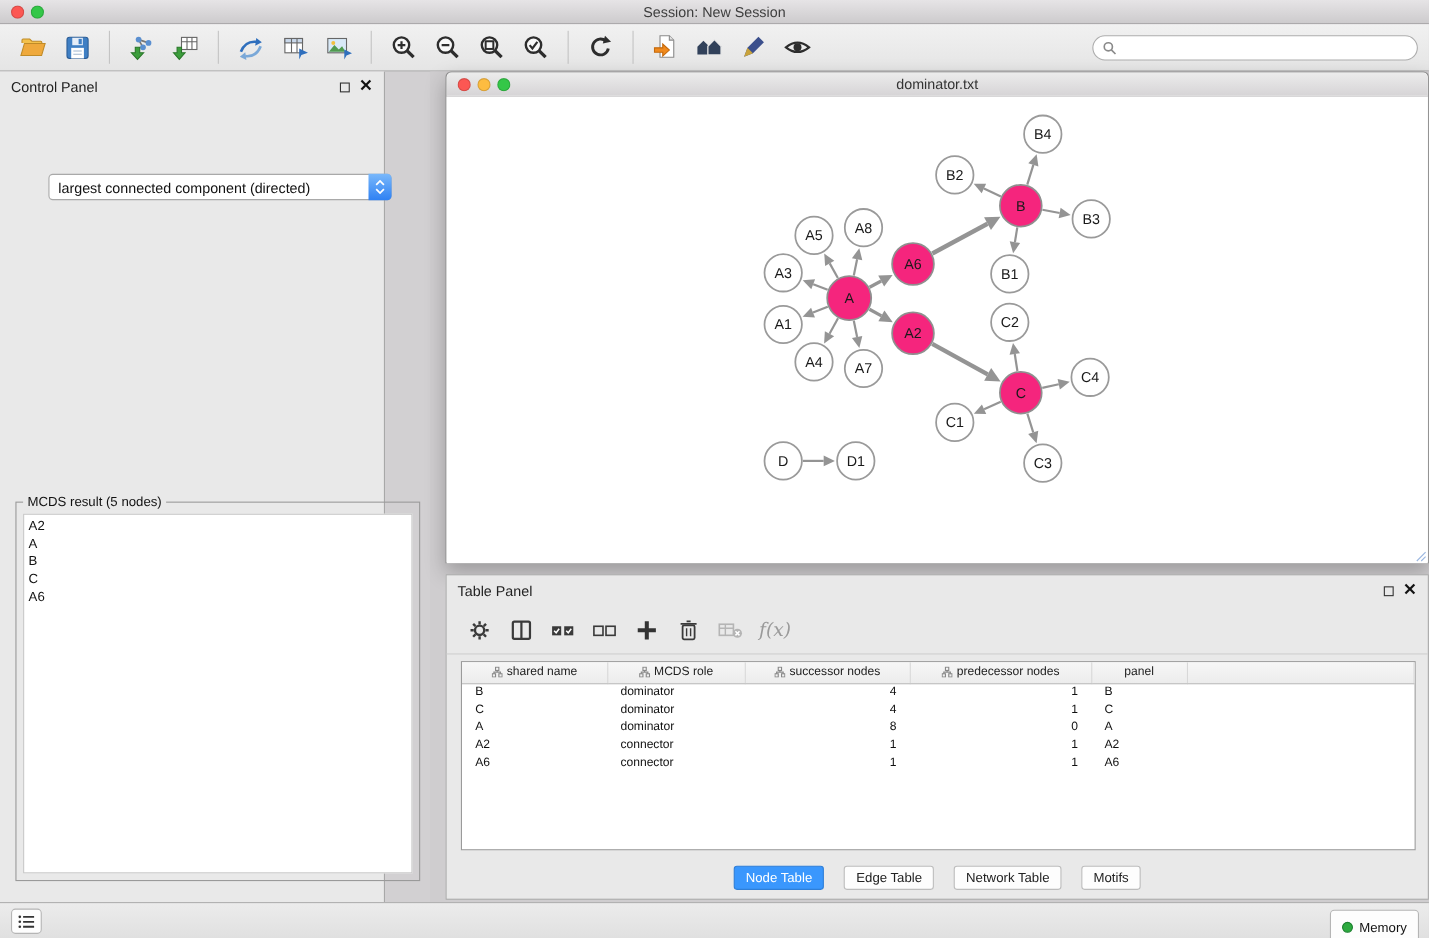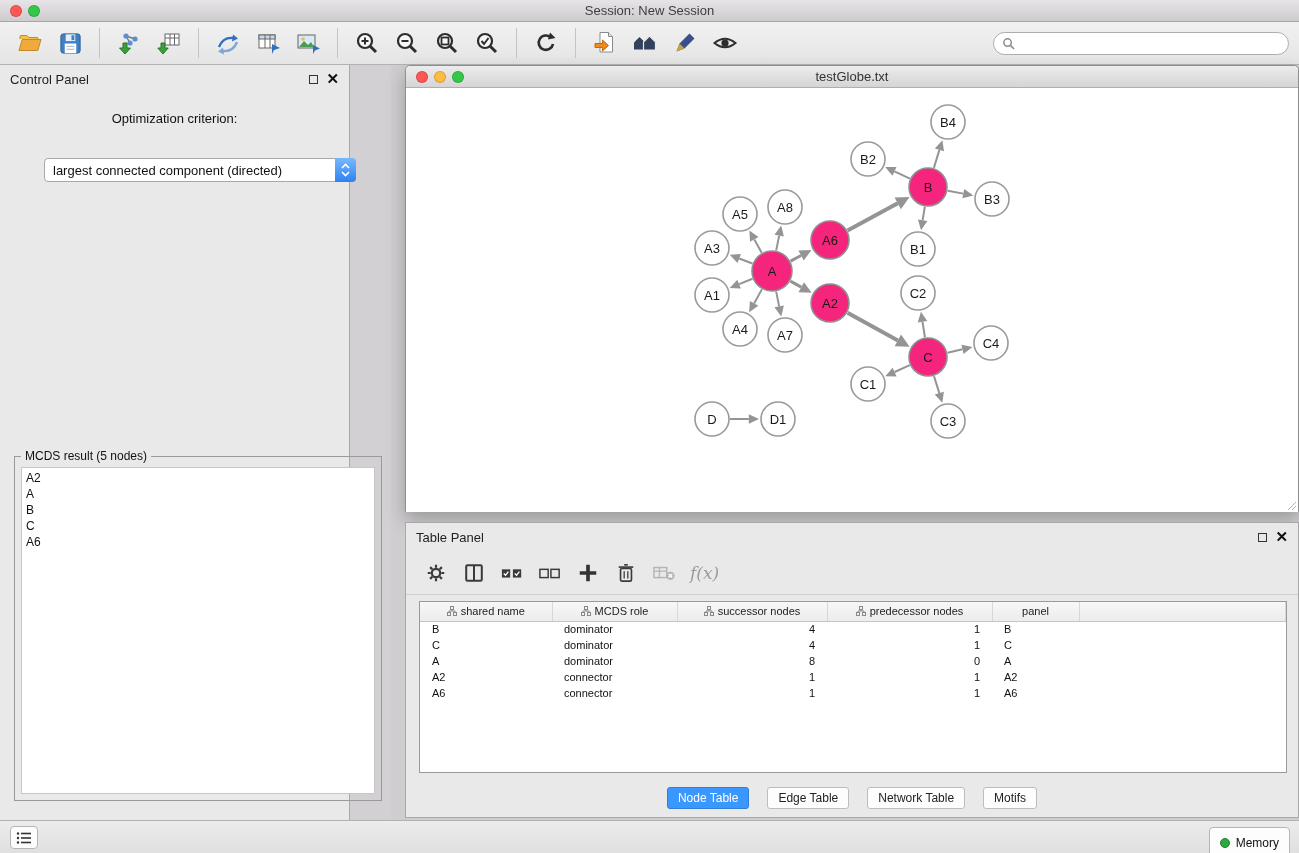--- a/index.html
+++ b/index.html
@@ -269,21 +269,20 @@
 </div>
 
 <div class="control-panel">
   <div class="panel-header">
     <span>Control Panel</span>
     <span class="hicons">
       <span class="float-box"></span>
       <span class="close-x">✕</span>
     </span>
   </div>
-  <div class="opt-label">Optimization criterion:</div>
   <div class="dropdown">
     <span class="dval">largest connected component (directed)</span>
     <span class="stepper">
       <svg width="9" height="14" viewBox="0 0 9 14">
         <path d="M1 5 L4.5 1.5 L8 5" fill="none" stroke="#fff" stroke-width="1.6"></path>
         <path d="M1 9 L4.5 12.5 L8 9" fill="none" stroke="#fff" stroke-width="1.6"></path>
       </svg>
     </span>
   </div>
   <div class="result-fieldset">
@@ -298,21 +297,21 @@
   </div>
 </div>
 
 <div class="workspace">
 
   <div class="net-window">
     <div class="net-titlebar">
       <span class="tl" style="left:10px; top:5px; background:#fc5753;"></span>
       <span class="tl" style="left:28px; top:5px; background:#fdbc40;"></span>
       <span class="tl" style="left:46px; top:5px; background:#34c748;"></span>
-      <span class="title">testGlobe.txt</span>
+      <span class="title">dominator.txt</span>
     </div>
     <div class="net-content">
       <svg width="892" height="424" viewBox="0 0 892 424">
           <line x1="355.7197701091396" y1="164.6883405069049" x2="348.29441489586304" y2="151.46192653325605" stroke="#949494" stroke-width="2"></line>
           <polygon points="343.3011603774451,142.56769192232414 352.47993706571333,149.11215970105937 344.10889272601275,153.81169336545273" fill="#949494"></polygon>
           <line x1="370.1802584100922" y1="162.42026628877687" x2="373.1874502107289" y2="147.61562973179596" stroke="#949494" stroke-width="2"></line>
           <polygon points="375.217861438488,137.61975907205903 377.89138934472277,148.57111736838846 368.48351107673506,146.66014209520347" fill="#949494"></polygon>
           <line x1="346.39133153665693" y1="175.4833437557185" x2="333.26538662521983" y2="170.4517315396676" stroke="#949494" stroke-width="2"></line>
           <polygon points="323.74117622873894,166.80078422101658 334.9834794810556,165.96975017661777 331.54729376938405,174.93371290271745" fill="#949494"></polygon>
           <line x1="346.5019894914096" y1="190.79920420343618" x2="333.11151937384955" y2="196.15539225046015" stroke="#949494" stroke-width="2"></line>

